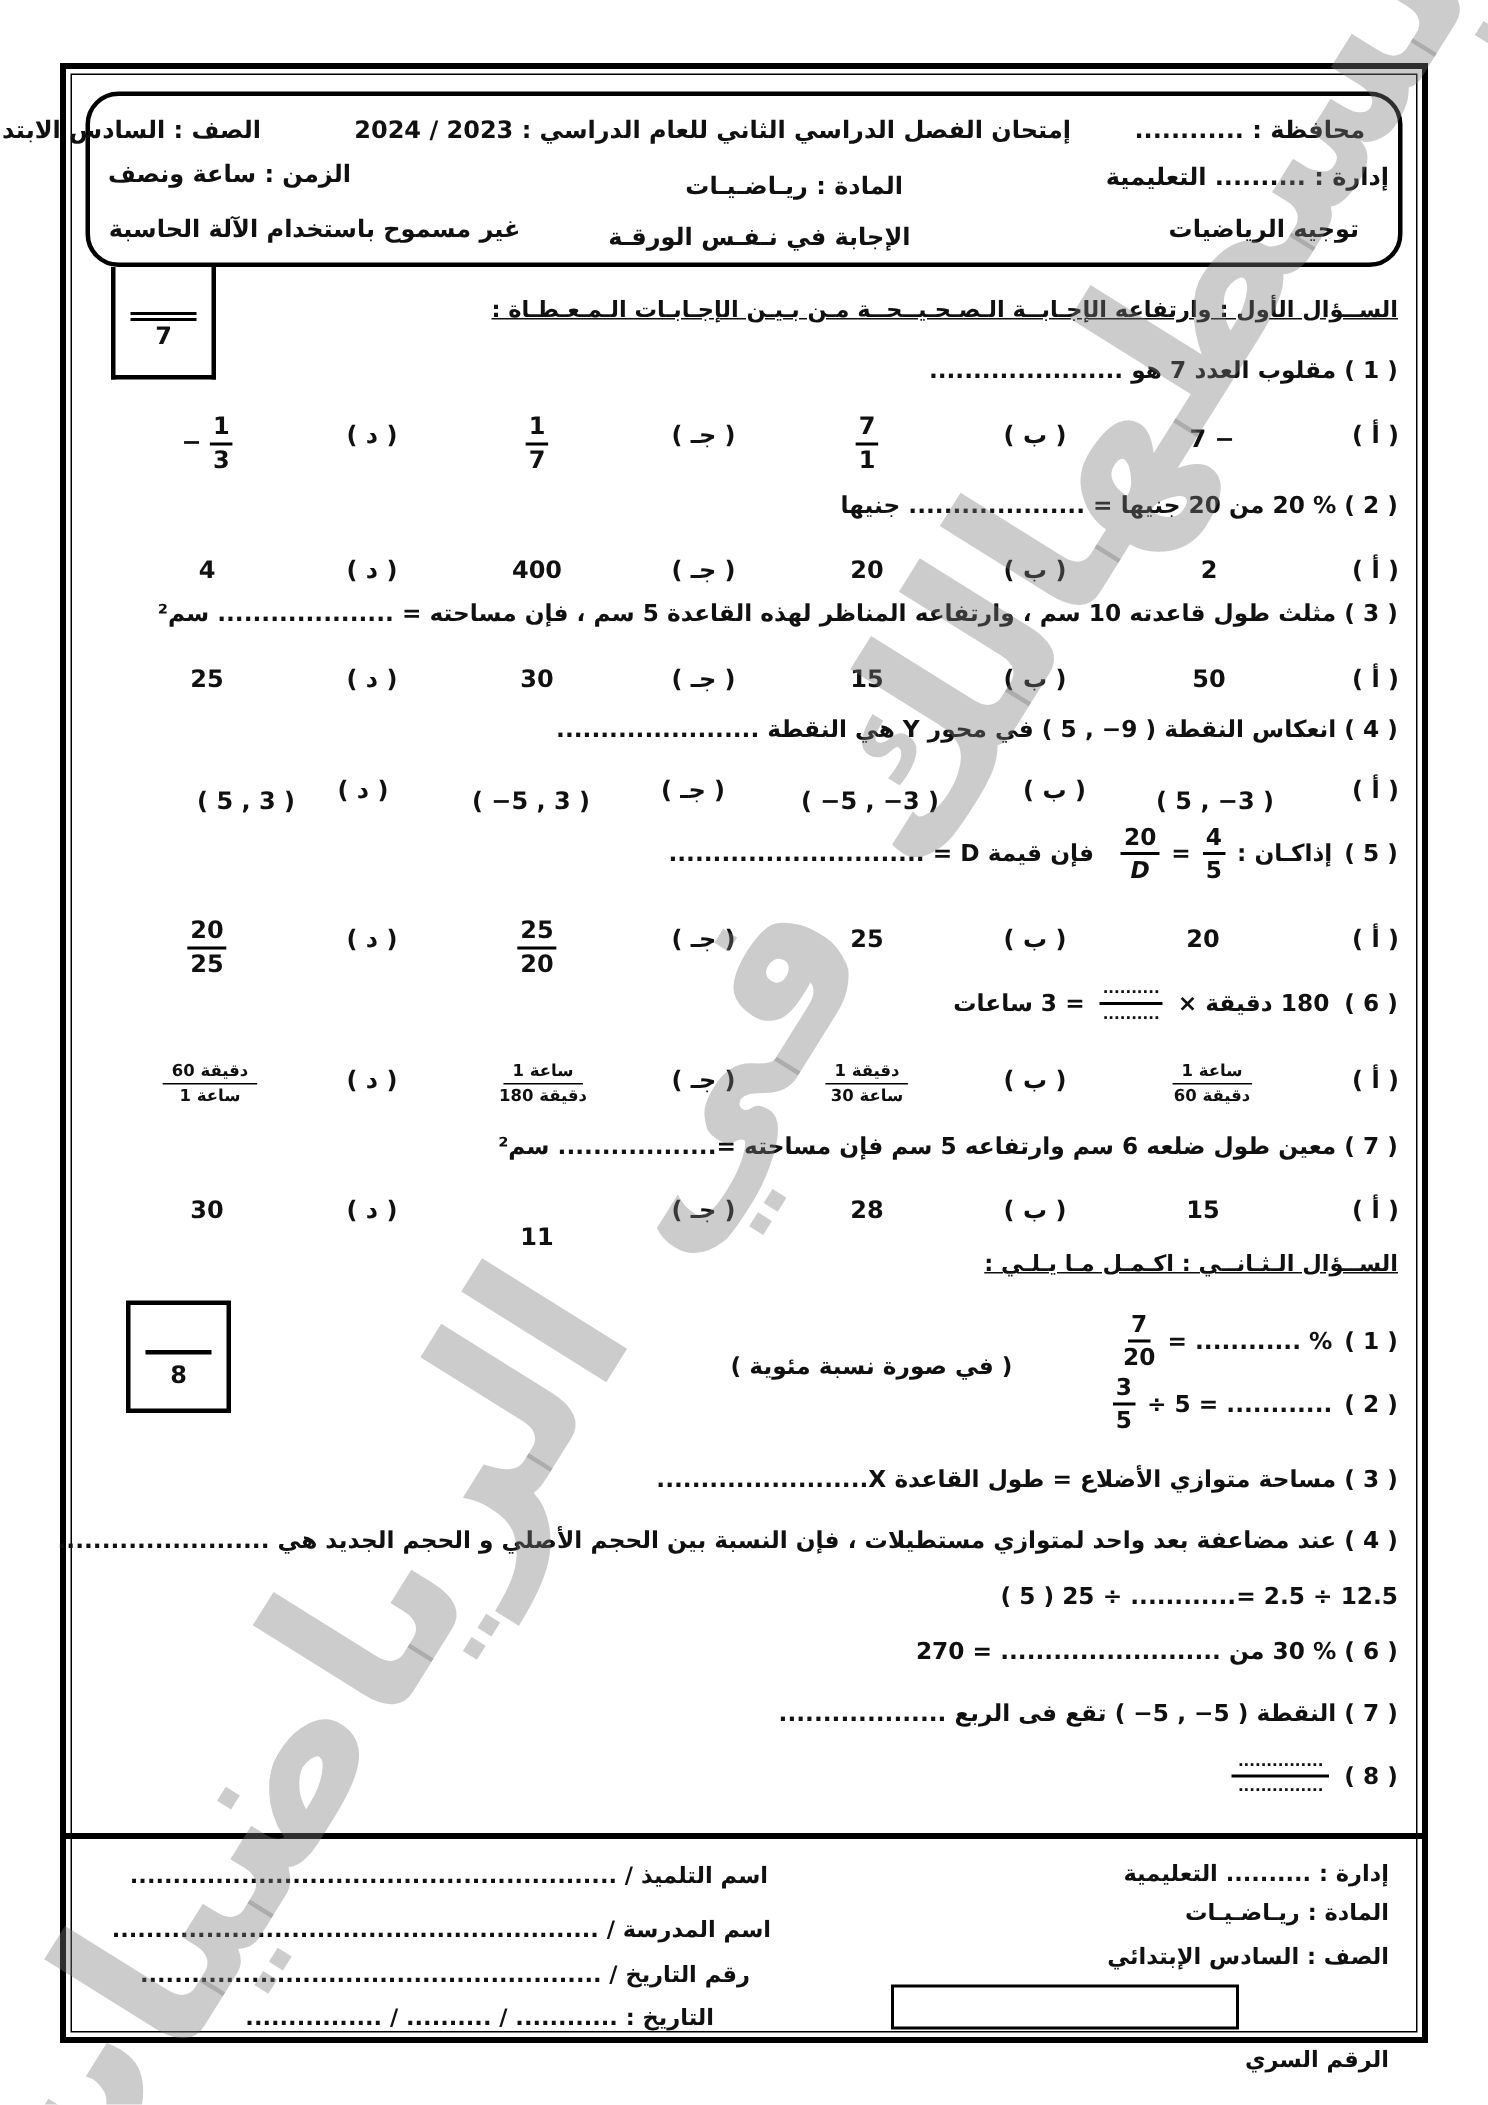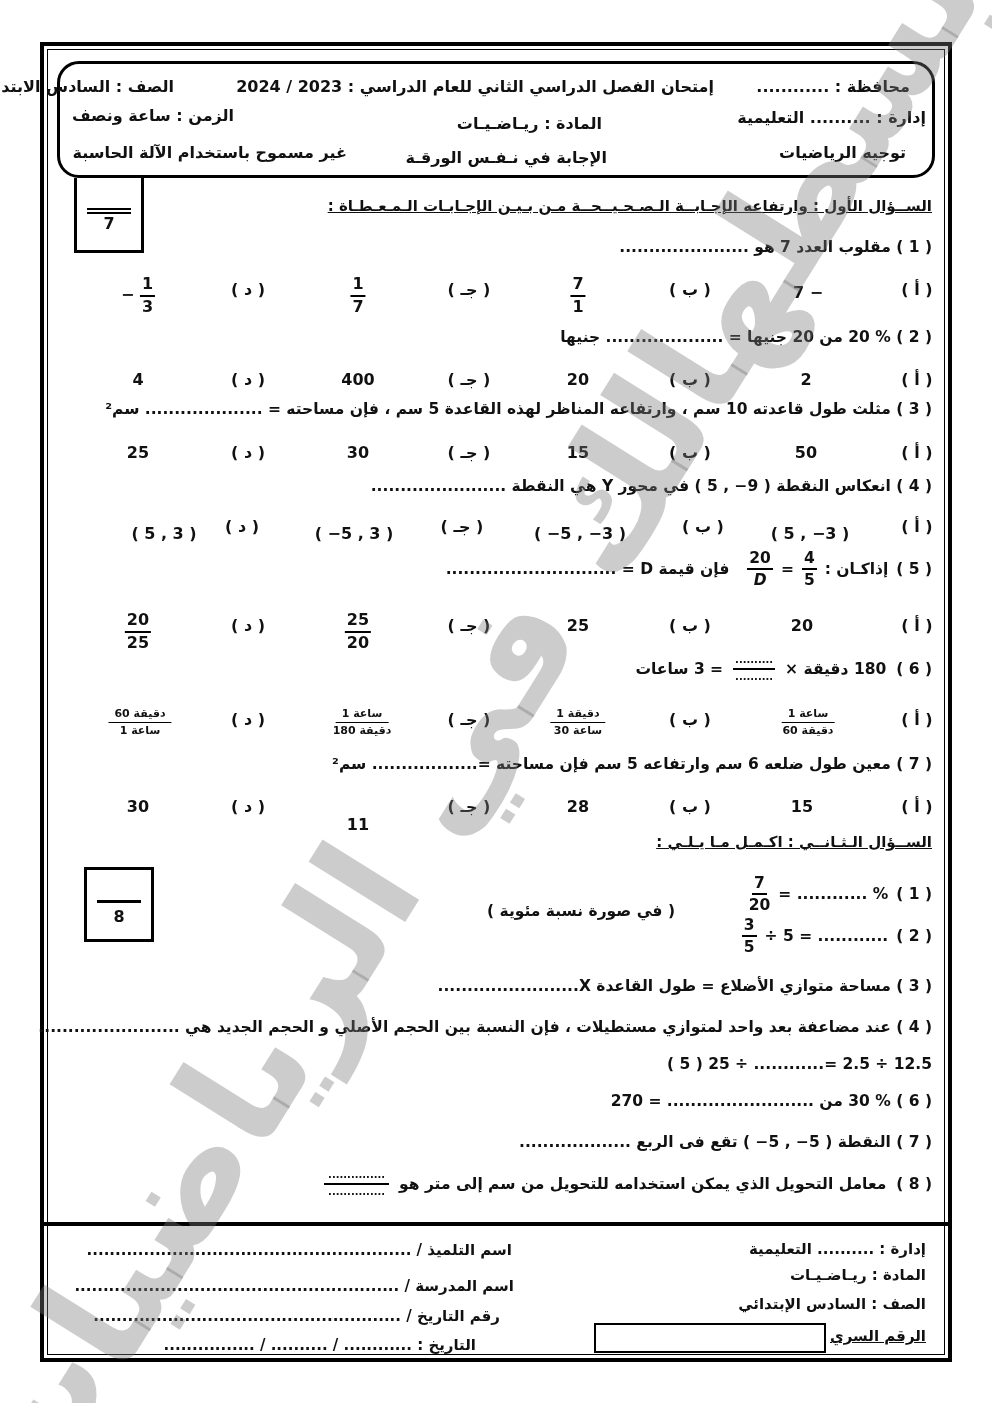--- a/index.html
+++ b/index.html
@@ -225,32 +225,31 @@
 <div class="abs q" style="right:60px;top:1092px;">
   <span>( 6 )</span>
   <span>% 30 من ......................... = 270</span>
 </div>
 <div class="abs q" style="right:60px;top:1133px;">
   <span>( 7 )</span>
   <span>النقطة ( 5− , 5− ) تقع فى الربع ...................</span>
 </div>
 <div class="abs q" style="right:60px;top:1170px;display:flex;align-items:center;gap:10px;">
   <span>( 8 )</span>
-  <span>معامل التحويل الذي يمكن استخدامه للتحويل من سم إلى متر هو</span>
   <span class="frac" style="font-size:10px;">
       <span class="n" style="padding:0 4px 2px 4px;">...............</span>
       <span class="d">...............</span>
     </span>
 </div>
 
 <div class="divider" style="top:1222px;"></div>
 <div class="abs footer" style="right:66px;top:1240px;">إدارة : .......... التعليمية</div>
 <div class="abs footer" style="right:66px;top:1266px;">المادة : ريـاضـيـات</div>
 <div class="abs footer" style="right:66px;top:1295px;">الصف : السادس الإبتدائي</div>
-<div class="abs footer" style="right:66px;top:1327px;text-decoration:underline;">الرقم السري</div>
+<div class="abs footer" style="right:66px;top:1364px;">الرقم السري</div>
 <div class="secret-box"></div>
 
 <div class="abs footer" style="right:480px;top:1241px;">اسم التلميذ / .........................................................</div>
 <div class="abs footer" style="right:478px;top:1277px;">اسم المدرسة / .........................................................</div>
 <div class="abs footer" style="right:492px;top:1307px;">رقم التاريخ / ......................................................</div>
 <div class="abs footer" style="right:516px;top:1336px;">التاريخ : ............ / .......... / ................</div>
 
 <div class="watermark">
   <div class="wm-text">بسطهالك في الرياضيات</div>
 </div>

